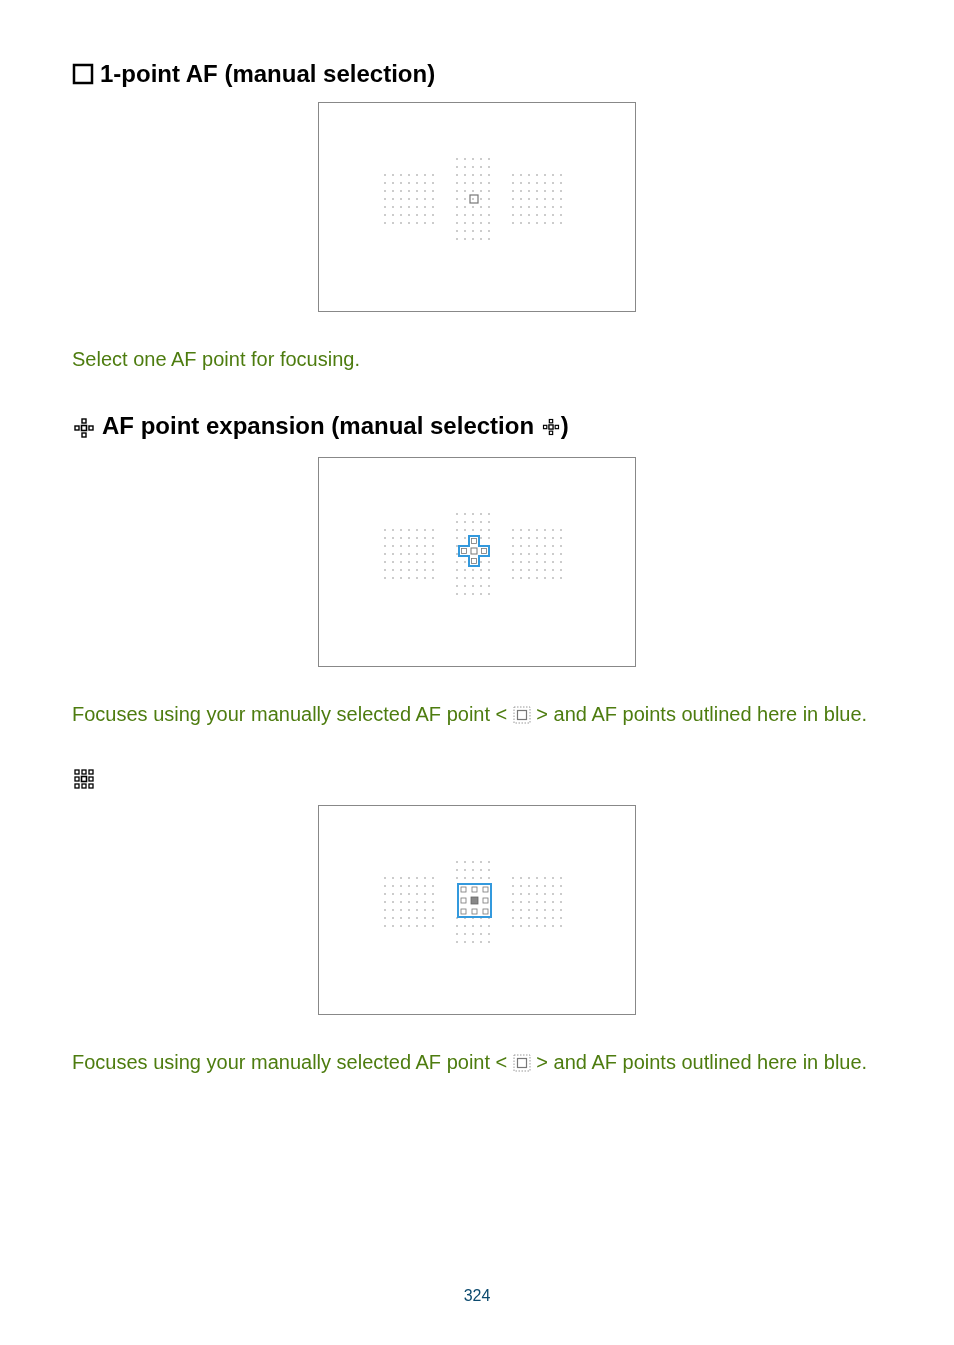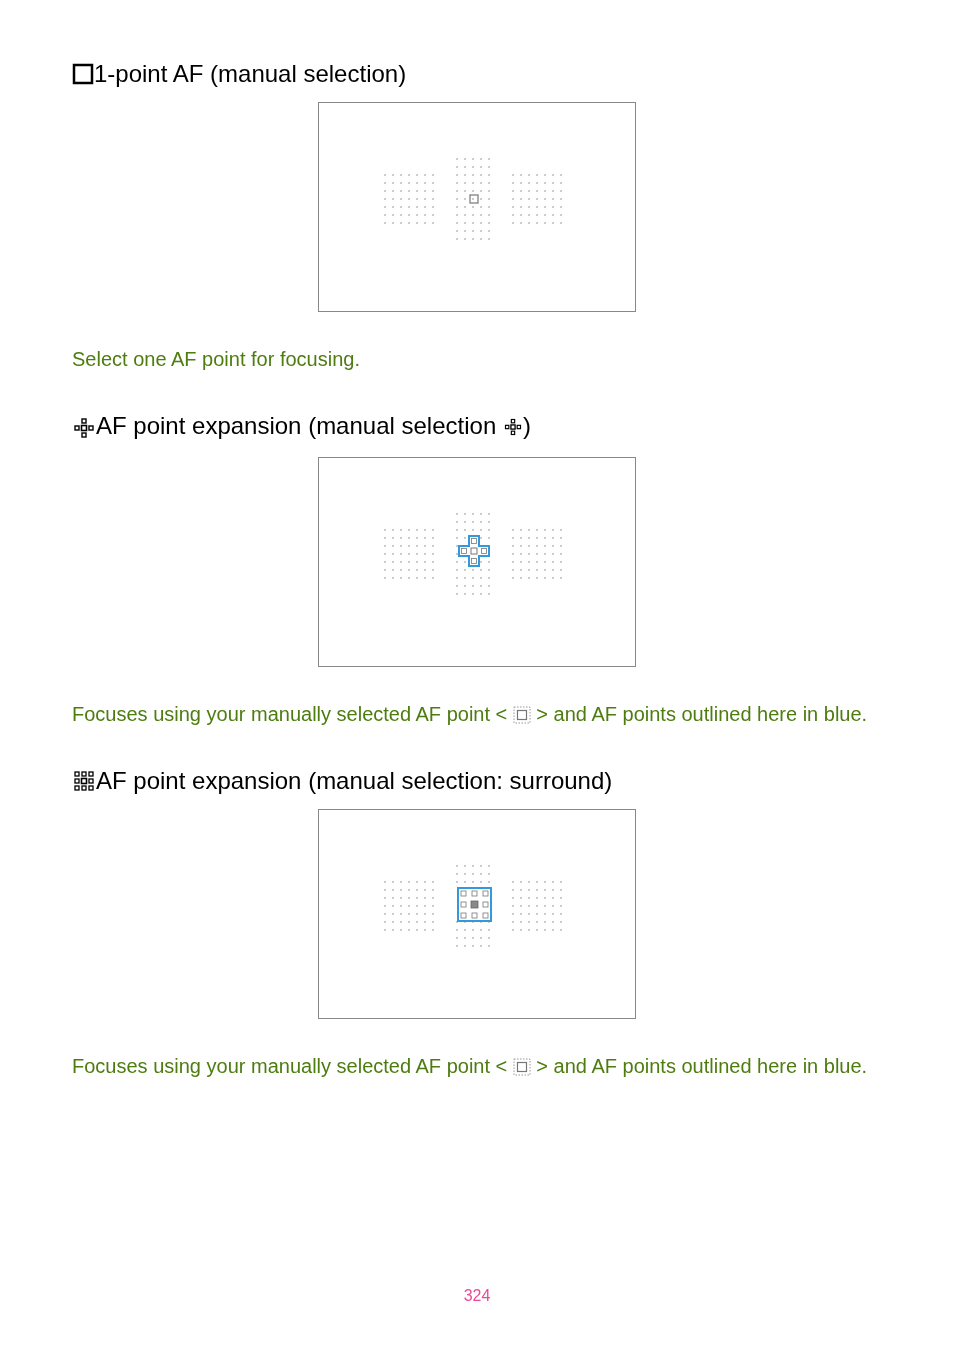--- a/index.html
+++ b/index.html
@@ -8,25 +8,26 @@
       height: 1345px;
       background: #fff;
       font-family: Arial, Helvetica, sans-serif;
       color: #000;
       padding: 60px 72px 0 72px;
       position: relative;
     }
     .section { margin-bottom: 38px; }
     .heading {
       font-size: 24px;
-      font-weight: normal;
+      font-weight: bold;
       color: #000;
       margin-bottom: 14px;
       display: flex;
       align-items: center;
+      gap: 6px;
     }
     .heading .mode-icon {
       display: inline-flex;
       align-items: center;
       justify-content: center;
       flex-shrink: 0;
     }
     .diagram-wrap {
       display: flex;
       justify-content: center;
@@ -53,21 +54,21 @@
       width: 18px;
       height: 18px;
     }
     .page-num {
       position: absolute;
       bottom: 40px;
       left: 0;
       width: 100%;
       text-align: center;
       font-size: 16px;
-      color: #ec4899;
+      color: #0c4a6e;
     }
   </style>
 </head>
 <body>
 
 <div class="section">
   <div class="heading">
     <span class="mode-icon">
       <svg width="22" height="22" viewBox="0 0 22 22">
         <rect x="2" y="2" width="18" height="18" fill="none" stroke="#000" stroke-width="2.5"></rect>
@@ -467,21 +468,20 @@
         <rect x="3" y="3" width="4" height="4" fill="none" stroke="#000" stroke-width="1.3"></rect>
         <rect x="10" y="3" width="4" height="4" fill="none" stroke="#000" stroke-width="1.3"></rect>
         <rect x="17" y="3" width="4" height="4" fill="none" stroke="#000" stroke-width="1.3"></rect>
         <rect x="3" y="10" width="4" height="4" fill="none" stroke="#000" stroke-width="1.3"></rect>
         <rect x="17" y="10" width="4" height="4" fill="none" stroke="#000" stroke-width="1.3"></rect>
         <rect x="3" y="17" width="4" height="4" fill="none" stroke="#000" stroke-width="1.3"></rect>
         <rect x="10" y="17" width="4" height="4" fill="none" stroke="#000" stroke-width="1.3"></rect>
         <rect x="17" y="17" width="4" height="4" fill="none" stroke="#000" stroke-width="1.3"></rect>
       </svg>
     </span>
-    <span>AF point expansion (manual selection: surround)</span>
   </div>
   <div class="diagram-wrap">
     <div class="diagram-frame">
       <svg width="240" height="140" viewBox="0 0 240 140">
         <g fill="#bbb">
           <g transform="translate(28,38)">
             <circle cx="0" cy="0" r="1"></circle>
               <circle cx="8" cy="0" r="1"></circle>
               <circle cx="16" cy="0" r="1"></circle>
               <circle cx="24" cy="0" r="1"></circle>

